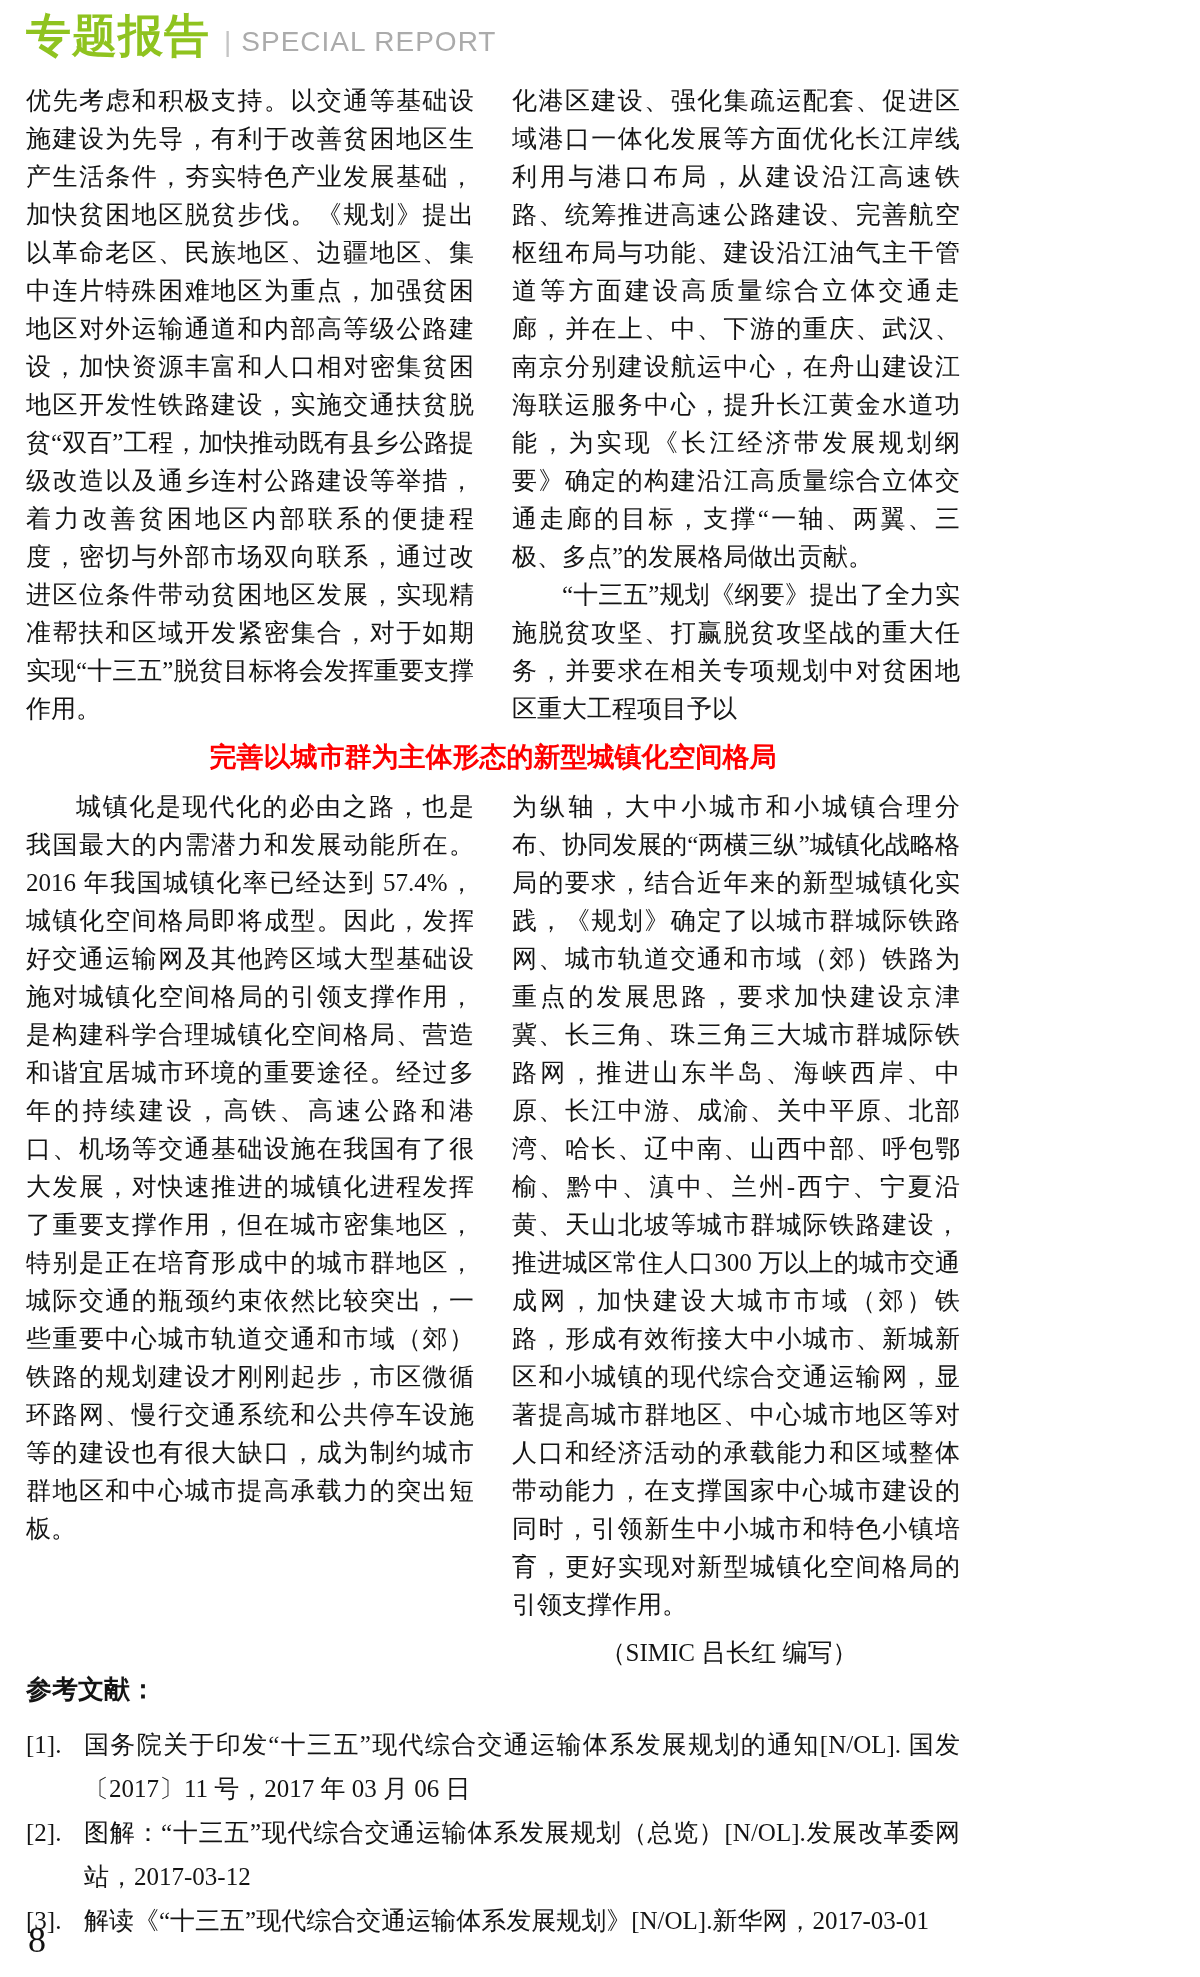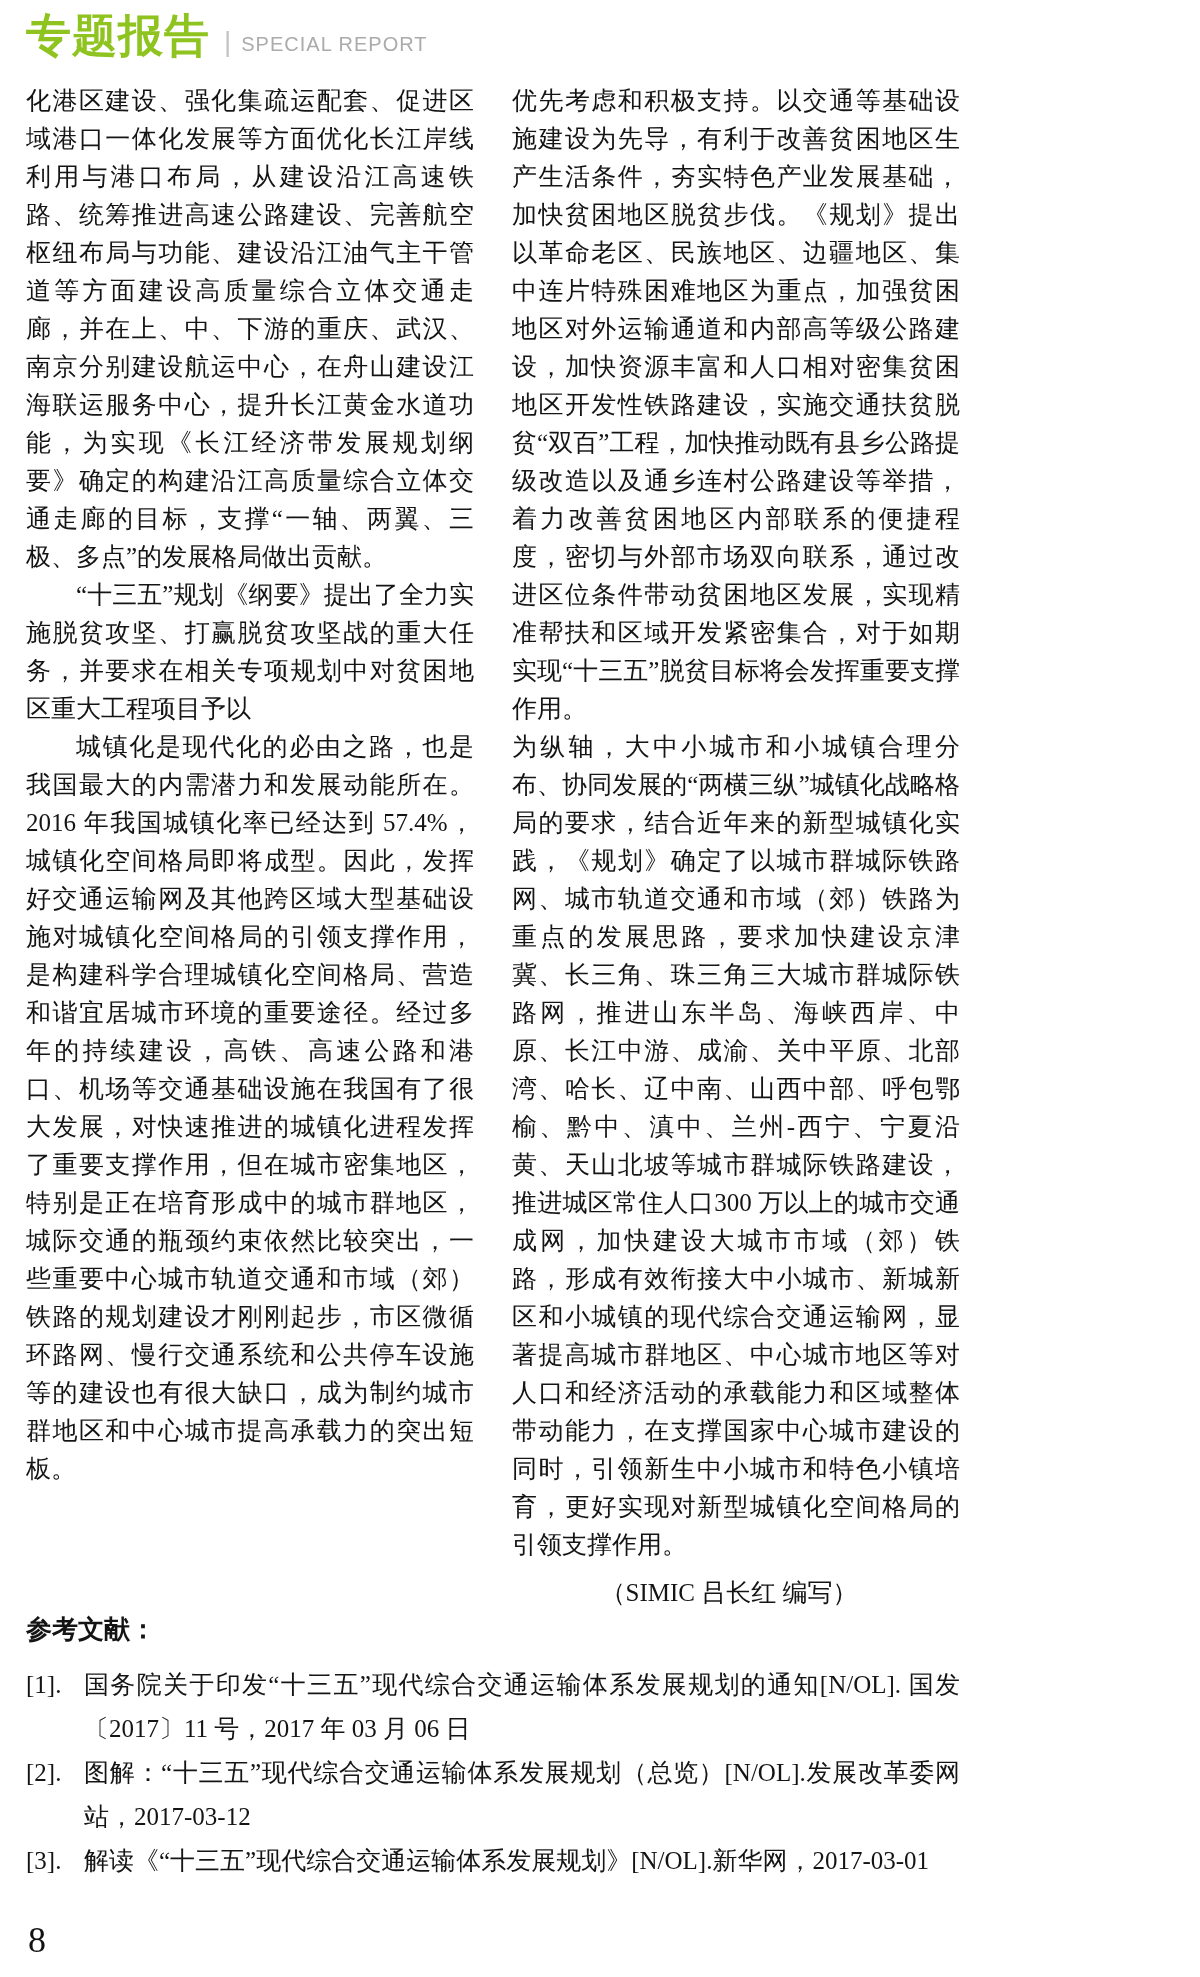--- a/index.html
+++ b/index.html
@@ -35,21 +35,21 @@
     letter-spacing: 1px;
   }
   .title-sep {
     font-family: "Liberation Sans", sans-serif;
     font-size: 28px;
     color: #c4c4c4;
     margin: 0 10px 0 14px;
   }
   .title-en {
     font-family: "Liberation Sans", sans-serif;
-    font-size: 20px;
+    font-size: 28px;
     color: #ababab;
     letter-spacing: 1px;
   }
   
   .columns {
     display: flex;
     gap: 38px;
   }
   .col {
     flex: 1 1 0;
@@ -114,28 +114,29 @@
 <div class="page">
 
   <div class="report-header">
     <span class="title-cn">专题报告</span>
     <span class="title-sep">|</span>
     <span class="title-en">SPECIAL REPORT</span>
   </div>
 
   <div class="columns">
     <div class="col">
+      <p>优先考虑和积极支持。以交通等基础设施建设为先导，有利于改善贫困地区生产生活条件，夯实特色产业发展基础，加快贫困地区脱贫步伐。《规划》提出以革命老区、民族地区、边疆地区、集中连片特殊困难地区为重点，加强贫困地区对外运输通道和内部高等级公路建设，加快资源丰富和人口相对密集贫困地区开发性铁路建设，实施交通扶贫脱贫“双百”工程，加快推动既有县乡公路提级改造以及通乡连村公路建设等举措，着力改善贫困地区内部联系的便捷程度，密切与外部市场双向联系，通过改进区位条件带动贫困地区发展，实现精准帮扶和区域开发紧密集合，对于如期实现“十三五”脱贫目标将会发挥重要支撑作用。</p>
+    </div>
+    <div class="col">
       <p>化港区建设、强化集疏运配套、促进区域港口一体化发展等方面优化长江岸线利用与港口布局，从建设沿江高速铁路、统筹推进高速公路建设、完善航空枢纽布局与功能、建设沿江油气主干管道等方面建设高质量综合立体交通走廊，并在上、中、下游的重庆、武汉、南京分别建设航运中心，在舟山建设江海联运服务中心，提升长江黄金水道功能，为实现《长江经济带发展规划纲要》确定的构建沿江高质量综合立体交通走廊的目标，支撑“一轴、两翼、三极、多点”的发展格局做出贡献。</p>
       <p class="indent">“十三五”规划《纲要》提出了全力实施脱贫攻坚、打赢脱贫攻坚战的重大任务，并要求在相关专项规划中对贫困地区重大工程项目予以</p>
     </div>
-    <div class="col">
-      <p>优先考虑和积极支持。以交通等基础设施建设为先导，有利于改善贫困地区生产生活条件，夯实特色产业发展基础，加快贫困地区脱贫步伐。《规划》提出以革命老区、民族地区、边疆地区、集中连片特殊困难地区为重点，加强贫困地区对外运输通道和内部高等级公路建设，加快资源丰富和人口相对密集贫困地区开发性铁路建设，实施交通扶贫脱贫“双百”工程，加快推动既有县乡公路提级改造以及通乡连村公路建设等举措，着力改善贫困地区内部联系的便捷程度，密切与外部市场双向联系，通过改进区位条件带动贫困地区发展，实现精准帮扶和区域开发紧密集合，对于如期实现“十三五”脱贫目标将会发挥重要支撑作用。</p>
-    </div>
   </div>
 
+  <div class="section-heading">完善以城市群为主体形态的新型城镇化空间格局</div>
 
   <div class="columns">
     <div class="col">
       <p class="indent">城镇化是现代化的必由之路，也是我国最大的内需潜力和发展动能所在。2016 年我国城镇化率已经达到 57.4%，城镇化空间格局即将成型。因此，发挥好交通运输网及其他跨区域大型基础设施对城镇化空间格局的引领支撑作用，是构建科学合理城镇化空间格局、营造和谐宜居城市环境的重要途径。经过多年的持续建设，高铁、高速公路和港口、机场等交通基础设施在我国有了很大发展，对快速推进的城镇化进程发挥了重要支撑作用，但在城市密集地区，特别是正在培育形成中的城市群地区，城际交通的瓶颈约束依然比较突出，一些重要中心城市轨道交通和市域（郊）铁路的规划建设才刚刚起步，市区微循环路网、慢行交通系统和公共停车设施等的建设也有很大缺口，成为制约城市群地区和中心城市提高承载力的突出短板。</p>
     </div>
     <div class="col">
       <p>为纵轴，大中小城市和小城镇合理分布、协同发展的“两横三纵”城镇化战略格局的要求，结合近年来的新型城镇化实践，《规划》确定了以城市群城际铁路网、城市轨道交通和市域（郊）铁路为重点的发展思路，要求加快建设京津冀、长三角、珠三角三大城市群城际铁路网，推进山东半岛、海峡西岸、中原、长江中游、成渝、关中平原、北部湾、哈长、辽中南、山西中部、呼包鄂榆、黔中、滇中、兰州-西宁、宁夏沿黄、天山北坡等城市群城际铁路建设，推进城区常住人口300 万以上的城市交通成网，加快建设大城市市域（郊）铁路，形成有效衔接大中小城市、新城新区和小城镇的现代综合交通运输网，显著提高城市群地区、中心城市地区等对人口和经济活动的承载能力和区域整体带动能力，在支撑国家中心城市建设的同时，引领新生中小城市和特色小镇培育，更好实现对新型城镇化空间格局的引领支撑作用。</p>
       <div class="byline">（SIMIC  吕长红  编写）</div>
     </div>
   </div>

